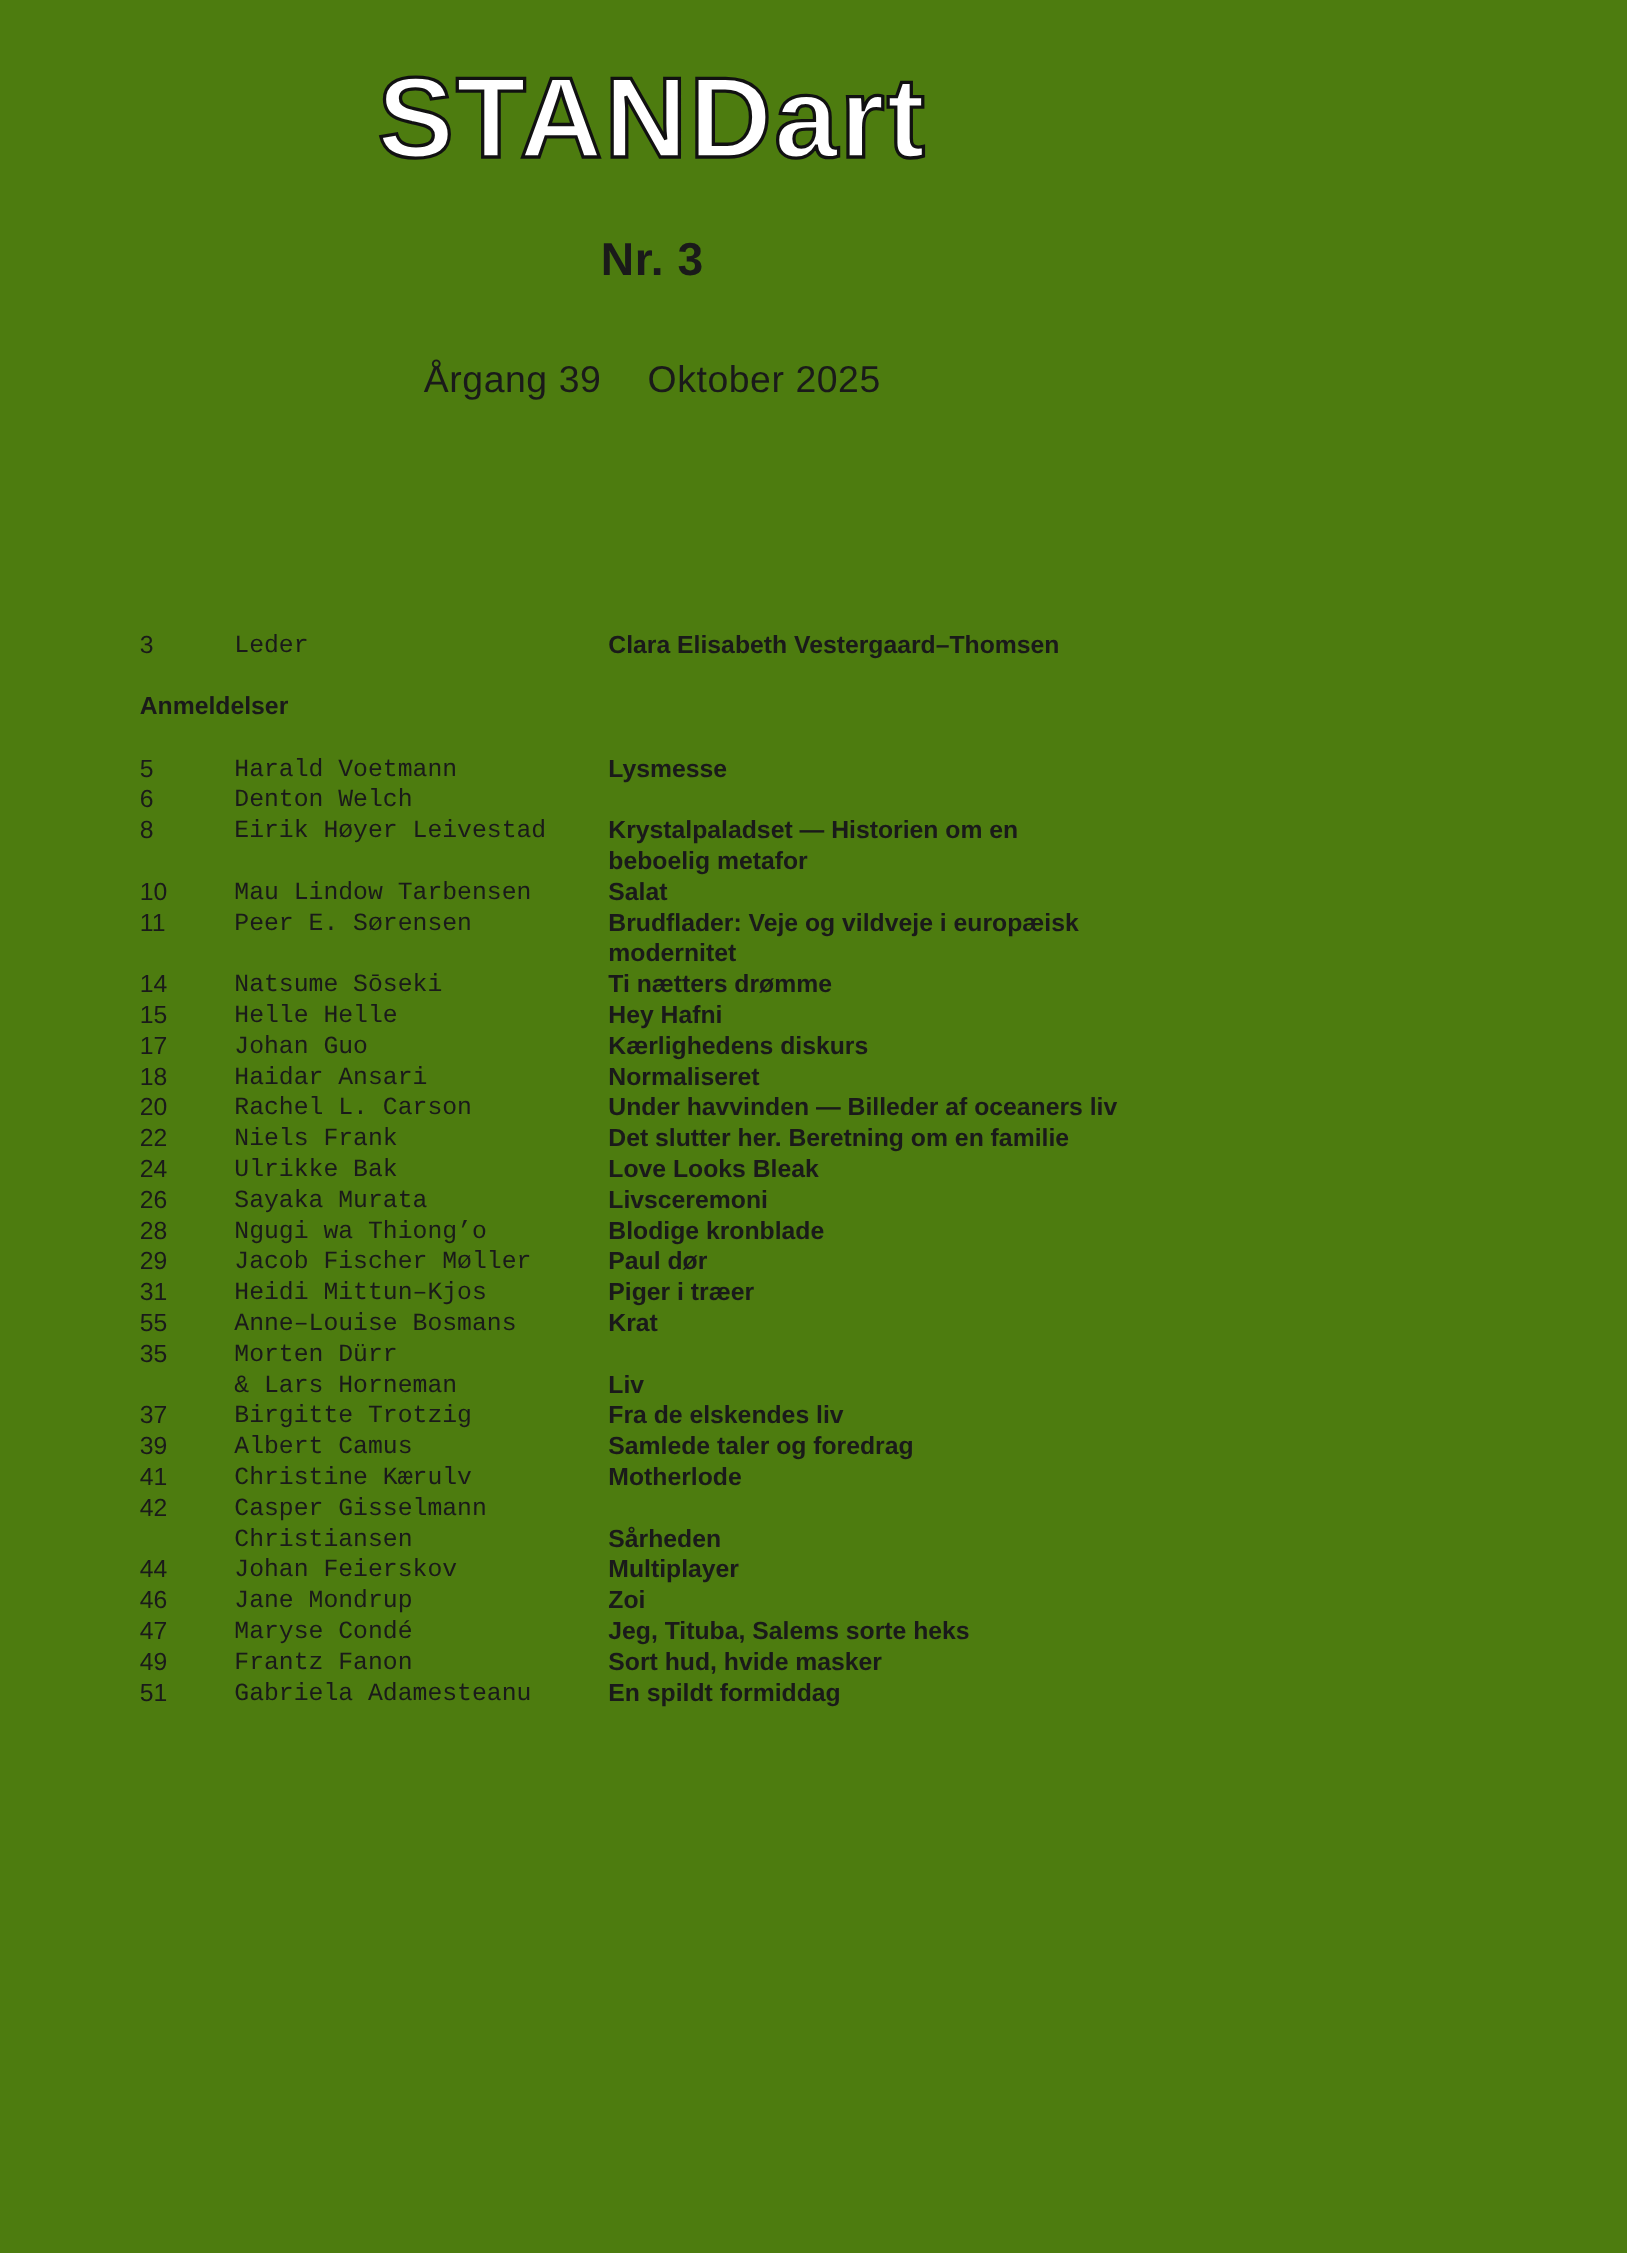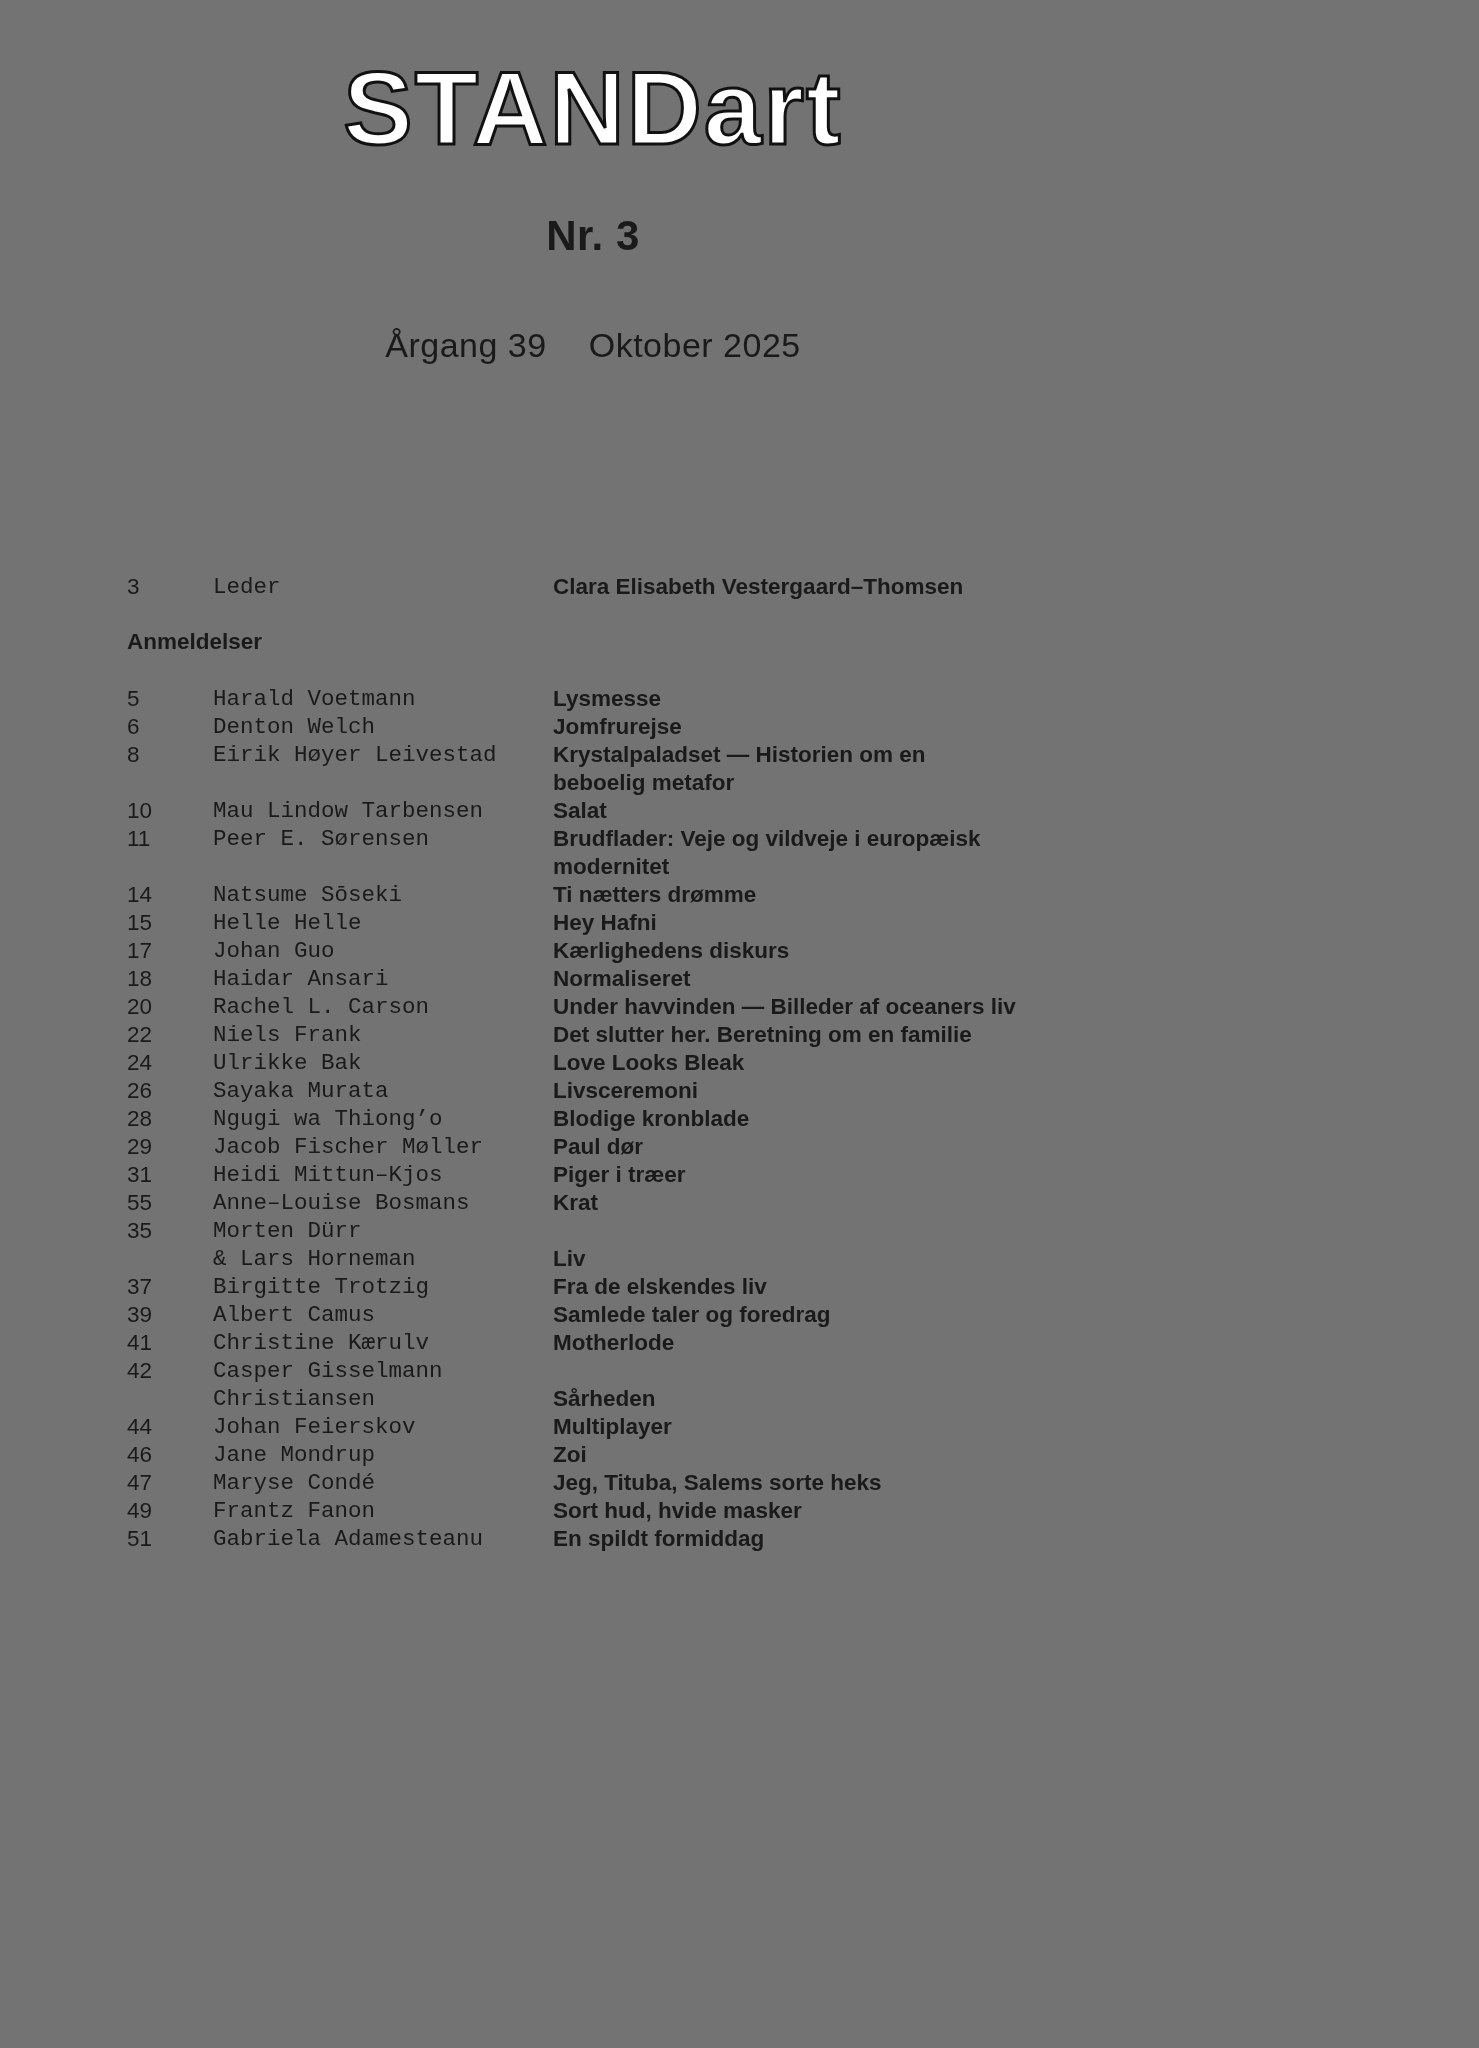--- a/index.html
+++ b/index.html
@@ -4,21 +4,21 @@
 <style>
   html, body {
     margin: 0;
     padding: 0;
     background: #ffffff;
   }
   .page {
     position: relative;
     width: 1479px;
     height: 2048px;
-    background: #737373;
+    background: #4d7c0f;
     color: #1a1a1a;
     font-family: "Liberation Sans", "DejaVu Sans", sans-serif;
     overflow: hidden;
     box-sizing: border-box;
   }
   
   .masthead {
     width: 1186px;           
     padding-top: 56px;
     text-align: center;
@@ -111,21 +111,20 @@
 
     <div id="toc-entries">
         <div class="toc-row">
           <div class="col-page">5</div>
           <div class="col-author">Harald Voetmann</div>
           <div class="col-title">Lysmesse</div>
         </div>
         <div class="toc-row">
           <div class="col-page">6</div>
           <div class="col-author">Denton Welch</div>
-          <div class="col-title">Jomfrurejse</div>
         </div>
         <div class="toc-row">
           <div class="col-page">8</div>
           <div class="col-author">Eirik Høyer Leivestad</div>
           <div class="col-title">Krystalpaladset — Historien om en
 beboelig metafor</div>
         </div>
         <div class="toc-row">
           <div class="col-page">10</div>
           <div class="col-author">Mau Lindow Tarbensen</div>

